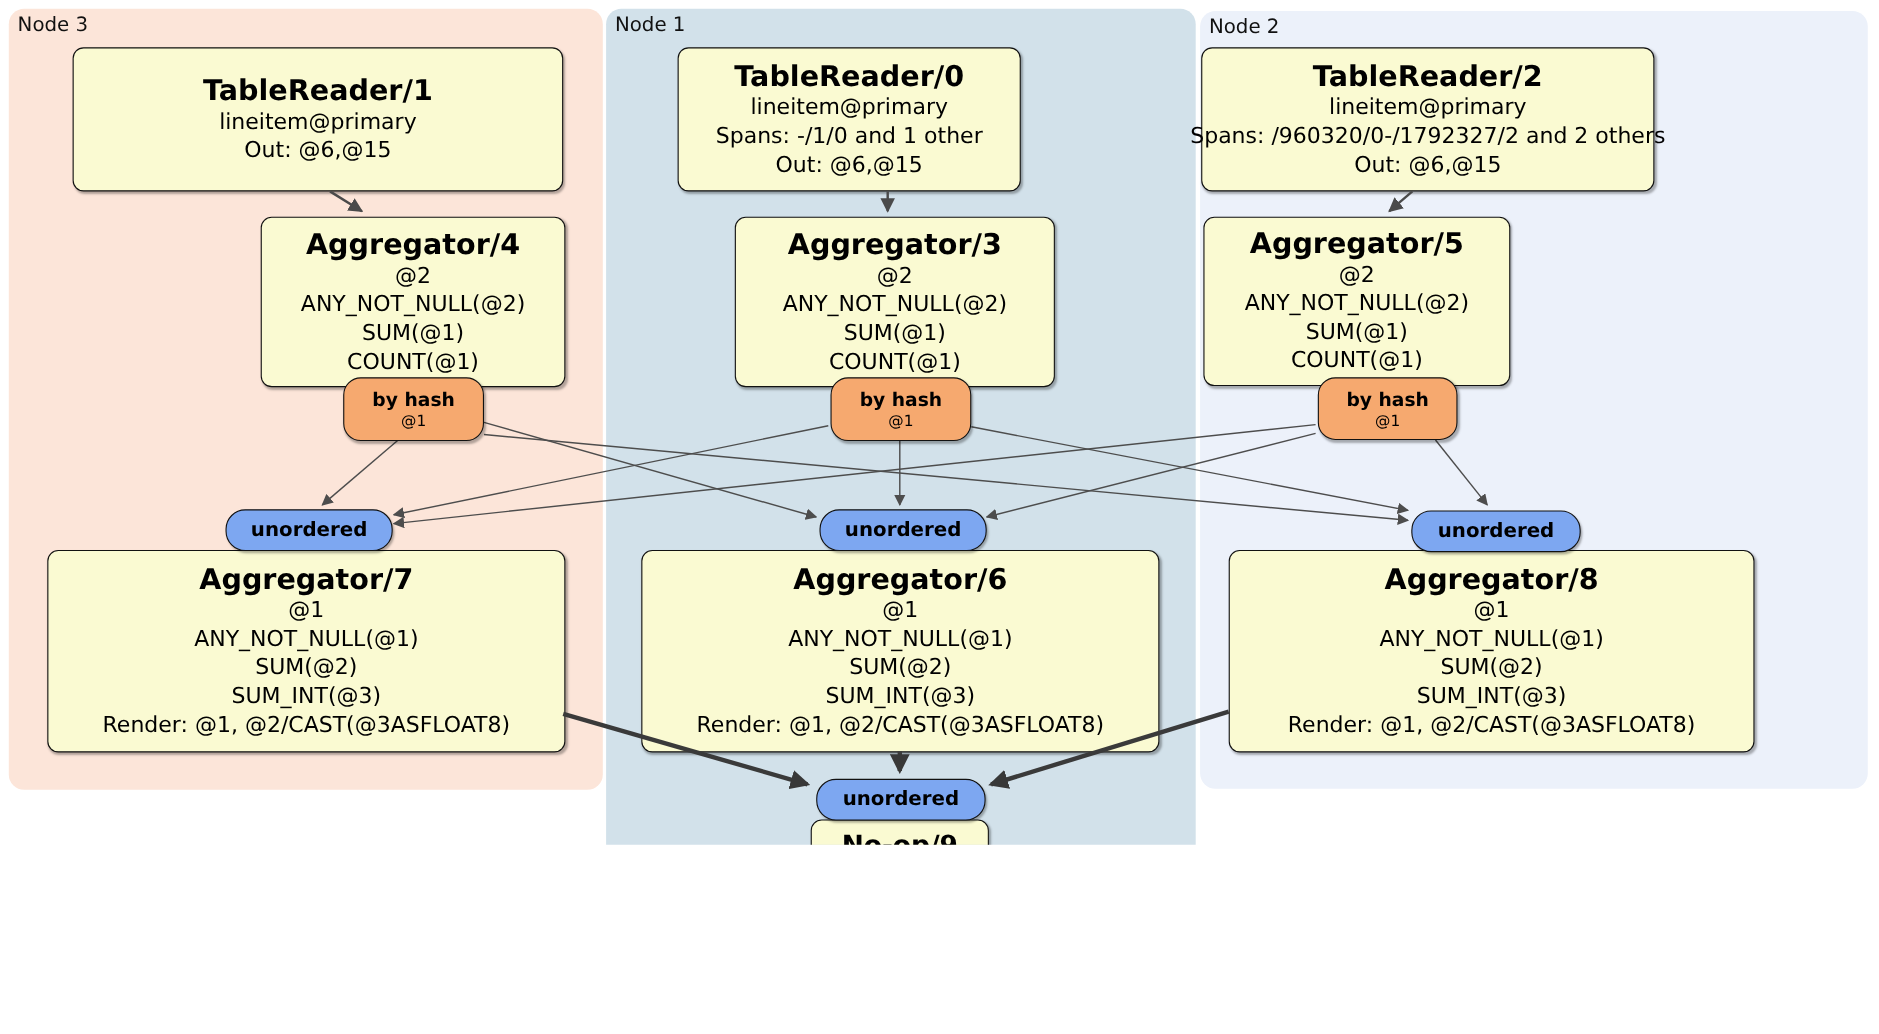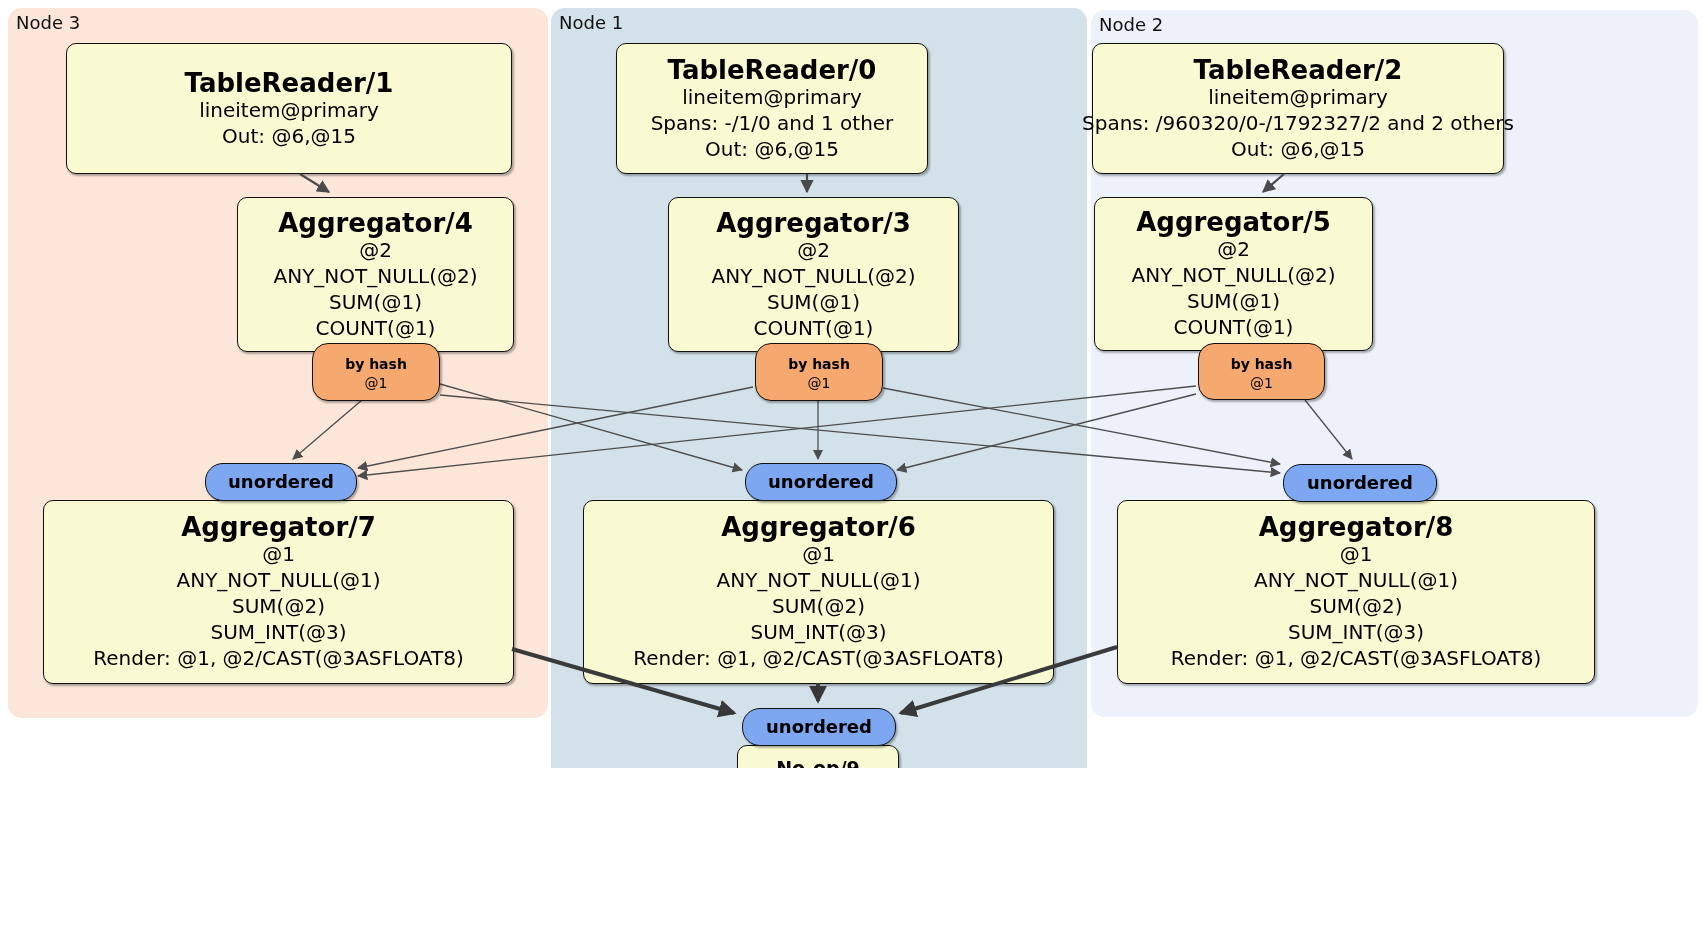--- a/index.html
+++ b/index.html
@@ -24,25 +24,25 @@
     box-shadow:1.5px 2px 2px rgba(0,0,0,0.3);text-align:center;
   }
   .ptitle{font-size:26px;font-weight:bold;line-height:28px;white-space:nowrap;}
   .pline{font-size:20px;line-height:26px;white-space:nowrap;}
 
   .pill{
     position:absolute;display:flex;flex-direction:column;justify-content:center;align-items:center;
     border:1.6px solid #111;box-shadow:1.5px 2px 2px rgba(0,0,0,0.3);text-align:center;
   }
   .router{background:#f6a96f;border-radius:16px;}
-  .router-title{font-size:14px;font-weight:bold;line-height:22px;}
+  .router-title{font-size:17px;font-weight:bold;line-height:22px;}
   .router-sub{font-size:14px;line-height:16px;}
   .sync{background:#7da7f1;border-radius:18px;}
   .sync-title{font-size:18px;font-weight:bold;line-height:20px;}
-  .final-title{font-size:19px;font-weight:bold;line-height:26px;text-align:center;}
+  .final-title{font-size:24px;font-weight:bold;line-height:26px;text-align:center;}
 </style>
 </head>
 <body>
 
 <div class="canvas">
 
   <div class="panel panel-node3">
     <div class="panel-label">Node 3</div>
   </div>
   <div class="panel panel-node1">

